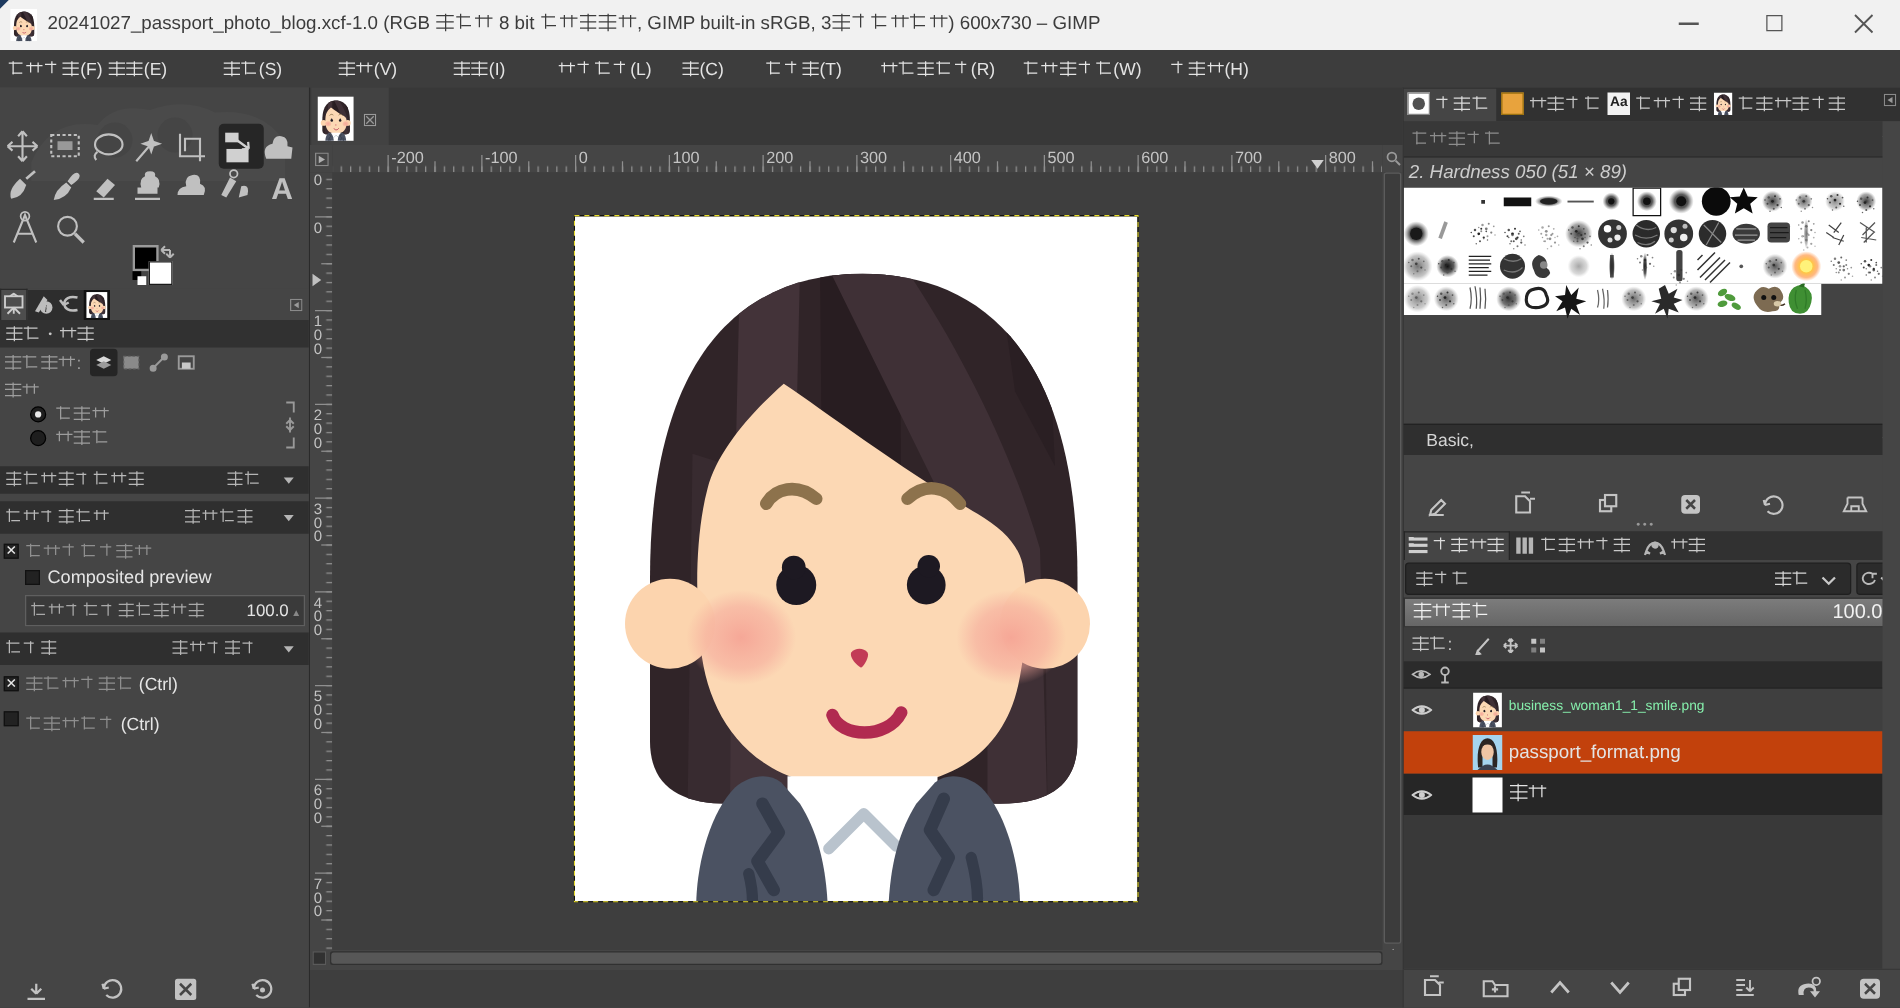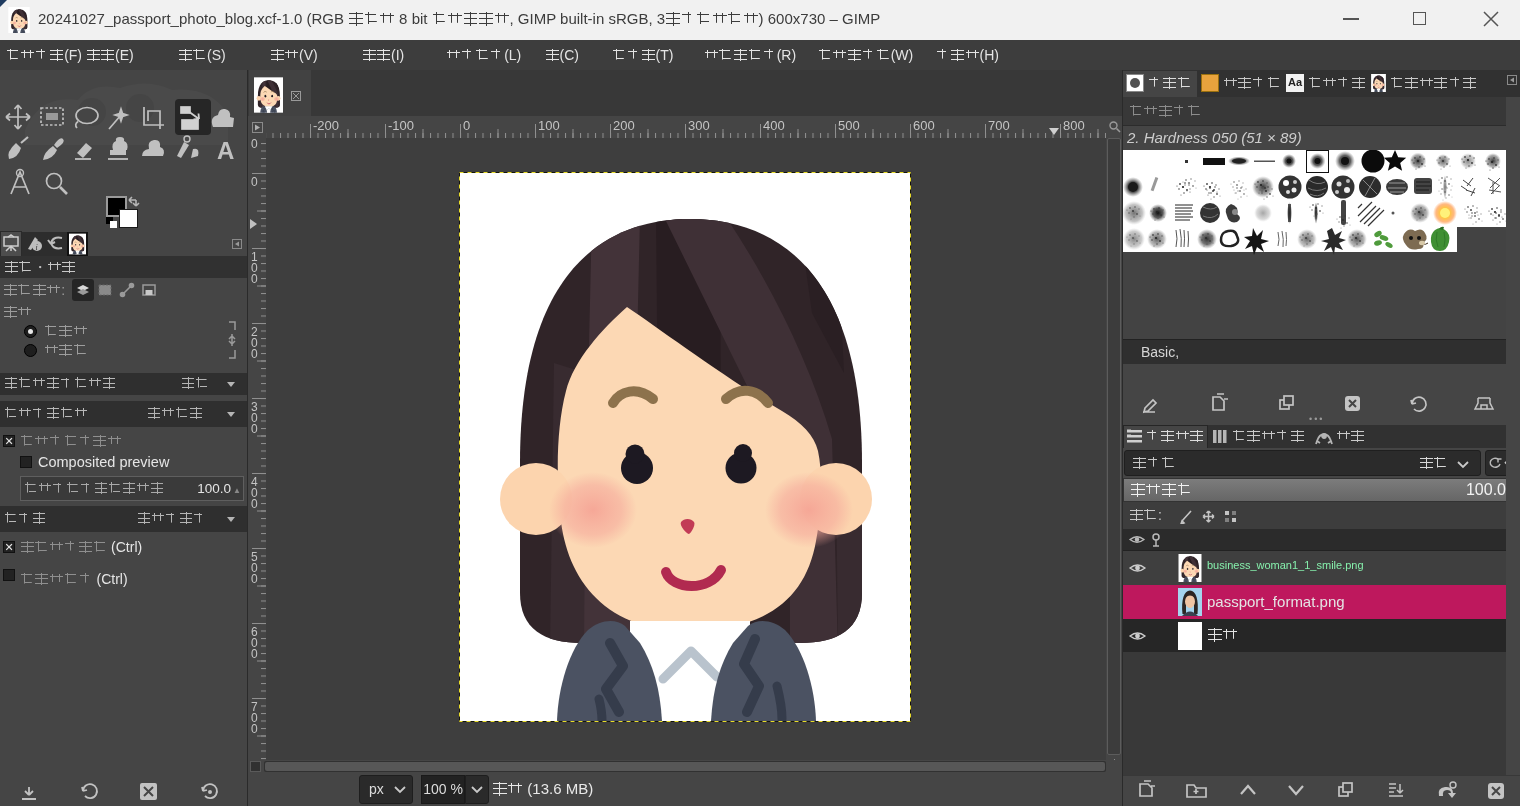--- a/index.html
+++ b/index.html
@@ -339,32 +339,20 @@
     <div class="abs" style="left:859px;top:68px;width:14px;height:617px;background:#3c3c3c;border:1px solid #5c5c5c;border-radius:2px"></div>
     <svg class="abs" style="left:861px;top:688px" width="11" height="9">
         <path d="M5.5,1 L10,8 L1,8 Z" fill="#b8b8b8"></path>
       </svg>
 
     <div class="abs" style="left:0;top:690px;width:874px;height:16px;background:#454545"></div>
     <div class="abs" style="left:2px;top:691px;width:11px;height:11px;background:#313131;border:1px solid #5a5a5a"></div>
     <div class="abs" style="left:16px;top:691px;width:842px;height:11px;background:#313131;border-radius:2px"></div>
     <div class="abs" style="left:17px;top:692px;width:840px;height:9px;background:#575757;border-radius:2px"></div>
 
-    <div class="abs" style="left:0;top:705px;width:874px;height:31px;background:#454545;color:#e2e2e2;font-size:14px">
-      <div class="abs" style="left:111px;top:0px;width:54px;height:29px;background:#2a2a2a;border:1px solid #1e1e1e;border-radius:3px;color:#dcdcdc;font-size:14px;line-height:27px;padding-left:9px">px</div>
-      <svg class="abs" style="left:146px;top:11px" width="12" height="8">
-          <path d="M1,1 L6,6 L11,1" stroke="#c9c9c9" stroke-width="1.8" fill="none"></path>
-        </svg>
-      <div class="abs" style="left:173px;top:0px;width:44px;height:29px;background:#222;border:1px solid #1a1a1a;color:#dcdcdc;font-size:14px;line-height:27px;text-align:center">100 %</div>
-      <div class="abs" style="left:217px;top:0px;width:24px;height:29px;background:#2a2a2a;border:1px solid #1e1e1e;border-radius:0 3px 3px 0"></div>
-      <svg class="abs" style="left:223px;top:11px" width="12" height="8">
-          <path d="M1,1 L6,6 L11,1" stroke="#c9c9c9" stroke-width="1.8" fill="none"></path>
-        </svg>
-      <div class="abs" style="left:244px;top:5px;white-space:nowrap;font-size:15px;color:#e8e8e8"><i class="ga"></i><i class="gc"></i> (13.6 MB)</div>
-    </div>
   </div>
 
   <div id="rightdock">
 
     <div class="abs" style="left:0;top:0;width:397px;height:27px;background:#313131"></div>
     <div class="abs" style="left:0;top:1px;width:74px;height:26px;background:#454545"></div>
     <div class="abs" style="left:3px;top:4px;width:18px;height:18px;background:#fff;border:1px solid #888"></div>
     <svg class="abs" style="left:3px;top:4px" width="18" height="18">
         <circle cx="9" cy="9" r="5" fill="#333" opacity=".85"></circle>
       </svg>
@@ -661,21 +649,21 @@
     <div class="abs" style="left:0;top:481px;width:383px;height:34px;background:#3f3f3f">
       <svg class="abs" style="left:6px;top:10px" width="17" height="14">
           <path d="M1,7 Q8.5,1 16,7 Q8.5,13 1,7 Z" fill="none" stroke="#cdcdcd" stroke-width="1.4"></path>
           <circle cx="8.5" cy="7" r="2.4" fill="#cdcdcd"></circle>
         </svg>
       <svg class="abs" style="left:55px;top:3px" width="24" height="28" viewBox="0 0 450 548">
           <use href="#womang"></use>
         </svg>
       <div class="abs" style="left:84px;top:8px;color:#86efac;font-size:11px">business_woman1_1_smile.png</div>
     </div>
-    <div class="abs" style="left:0;top:515px;width:383px;height:34px;background:#be185d">
+    <div class="abs" style="left:0;top:515px;width:383px;height:34px;background:#c2410c">
       <svg class="abs" style="left:55px;top:3px" width="24" height="28">
           <rect width="24" height="28" fill="#a5d4ee"></rect>
           <path d="M4.5,26 C3,12 6,2.5 12,2.5 C18,2.5 21,12 19.5,26 L16,26 L16,14 Q12,10 8,14 L8,26 Z" fill="#2c2624"></path>
           <ellipse cx="12" cy="13.5" rx="5" ry="6.5" fill="#efc5a4"></ellipse>
           <path d="M6,11 q1,-7 6,-6.5 q5,-0.5 6,6.5 q-2,-3.5 -6,-3.5 q-4,0 -6,3.5" fill="#2c2624"></path>
           <path d="M4,28 q8,-9 16,0 Z" fill="#3a4150"></path>
         </svg>
       <div class="abs" style="left:84px;top:8px;color:#e4e4e4;font-size:15px">passport_format.png</div>
     </div>
     <div class="abs" style="left:0;top:549px;width:383px;height:33px;background:#262626">

